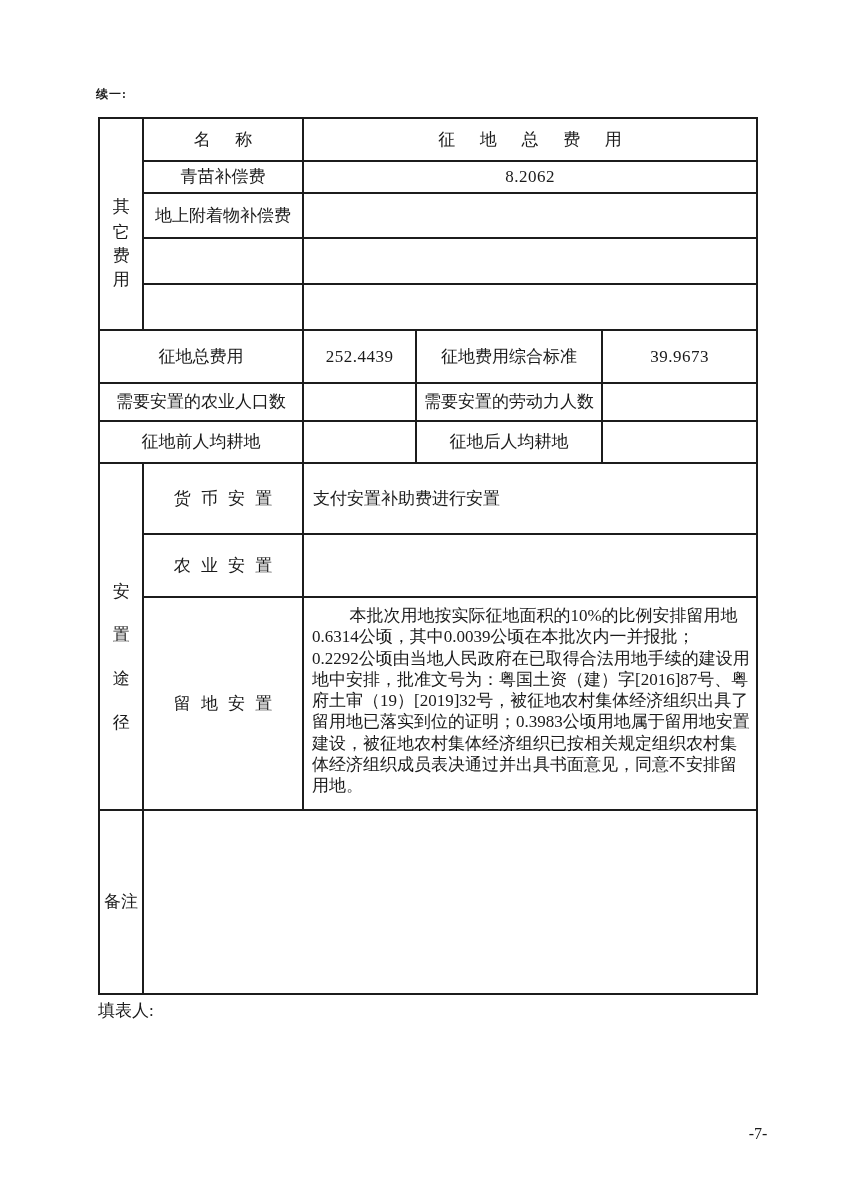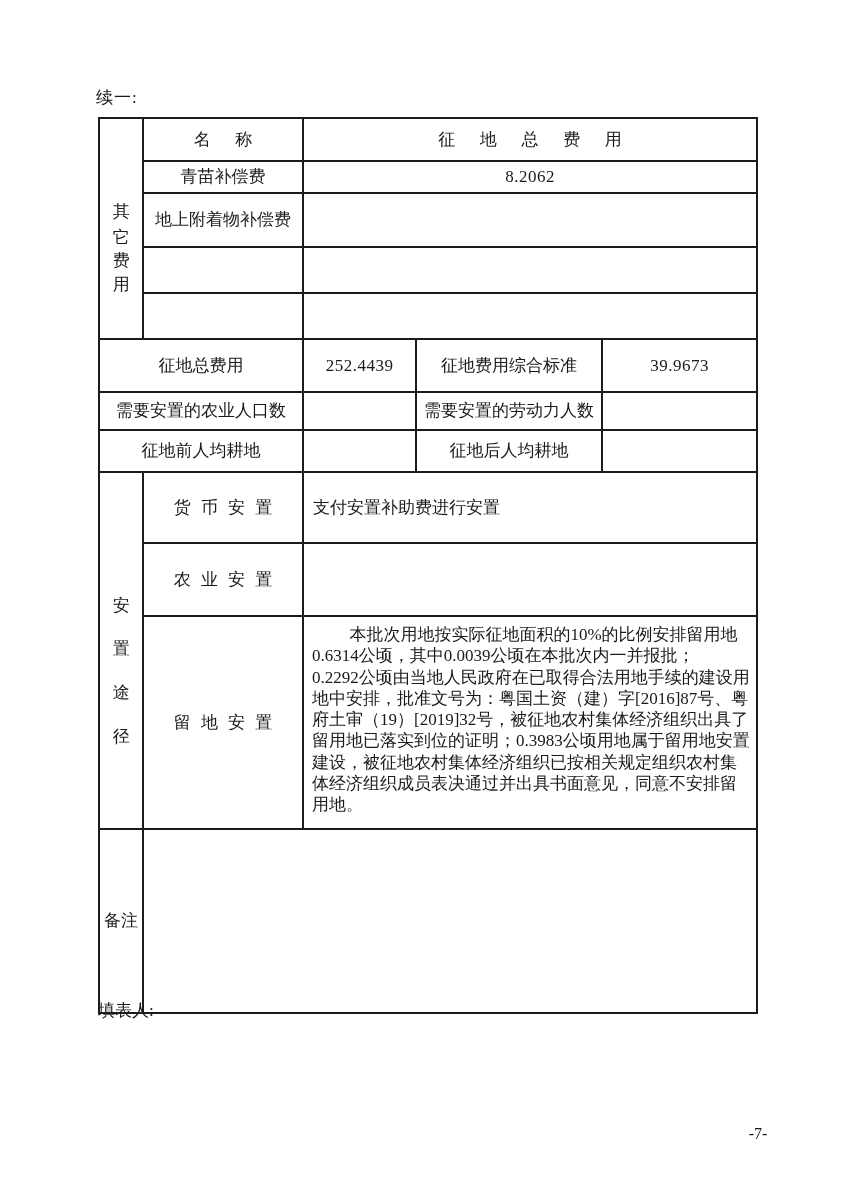--- a/index.html
+++ b/index.html
@@ -9,22 +9,22 @@
     background: #ffffff;
     position: relative;
     font-family: "Liberation Serif", "DejaVu Serif", serif;
     color: #1a1a1a;
     overflow: hidden;
   }
   .abs { position: absolute; }
 
   #continuation {
     left: 96px; top: 86px;
-    font-size: 17px;
-    font-weight: 400;
+    font-size: 12px;
+    font-weight: 700;
     letter-spacing: 1px;
   }
 
   table#main-table {
     position: absolute;
     left: 98px; top: 117px;
     width: 658px;
     border-collapse: collapse;
     table-layout: fixed;
     border: 2px solid #1c1c1c;
@@ -100,21 +100,21 @@
     <td rowspan="5" class="vcell">
       <span class="vtext fees-v">其它费用</span>
     </td>
     <td class="spread">名称</td>
     <td colspan="3" class="spread">征地总费用</td>
   </tr>
   <tr style="height:32px">
     <td>青苗补偿费</td>
     <td colspan="3" class="num">8.2062</td>
   </tr>
-  <tr style="height:54px">
+  <tr style="height:45px">
     <td>地上附着物补偿费</td>
     <td colspan="3" class="num"></td>
   </tr>
   <tr style="height:46px">
     <td></td>
     <td colspan="3" class="num"></td>
   </tr>
   <tr style="height:46px">
     <td></td>
     <td colspan="3" class="num"></td>
@@ -139,21 +139,21 @@
     <td class="num"></td>
   </tr>
 
   <tr style="height:71px">
     <td rowspan="3" class="vcell">
       <span class="vtext rsmt-v">安置途径</span>
     </td>
     <td class="rname">货币安置</td>
     <td colspan="3" class="left-cell">支付安置补助费进行安置</td>
   </tr>
-  <tr style="height:73px">
+  <tr style="height:63px">
     <td class="rname">农业安置</td>
     <td colspan="3" class="left-cell"></td>
   </tr>
   <tr style="height:213px">
     <td class="rname">留地安置</td>
     <td colspan="3" class="para-cell">
       <p class="para-line indent">本批次用地按实际征地面积的10%的比例安排留用地0.6314公顷，其中0.0039公顷在本批次内一并报批；</p>
       <p class="para-line">0.2292公顷由当地人民政府在已取得合法用地手续的建设用地中安排，批准文号为：粤国土资（建）字[2016]87号、粤府土审（19）[2019]32号，被征地农村集体经济组织出具了留用地已落实到位的证明；0.3983公顷用地属于留用地安置建设，被征地农村集体经济组织已按相关规定组织农村集体经济组织成员表决通过并出具书面意见，同意不安排留用地。</p>
     </td>
   </tr>

